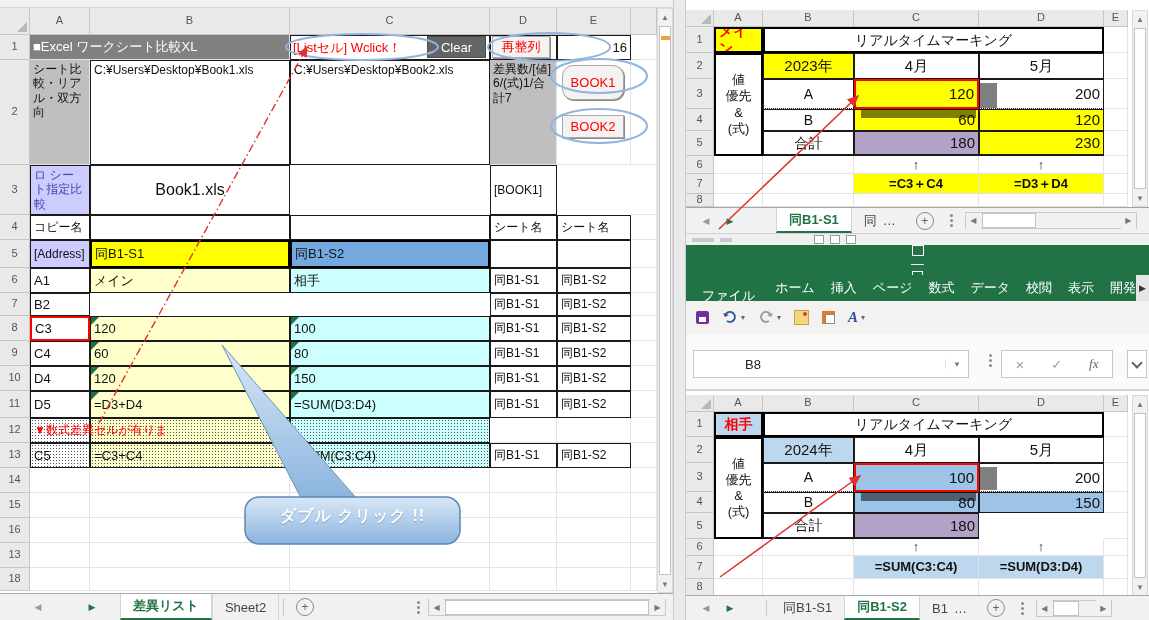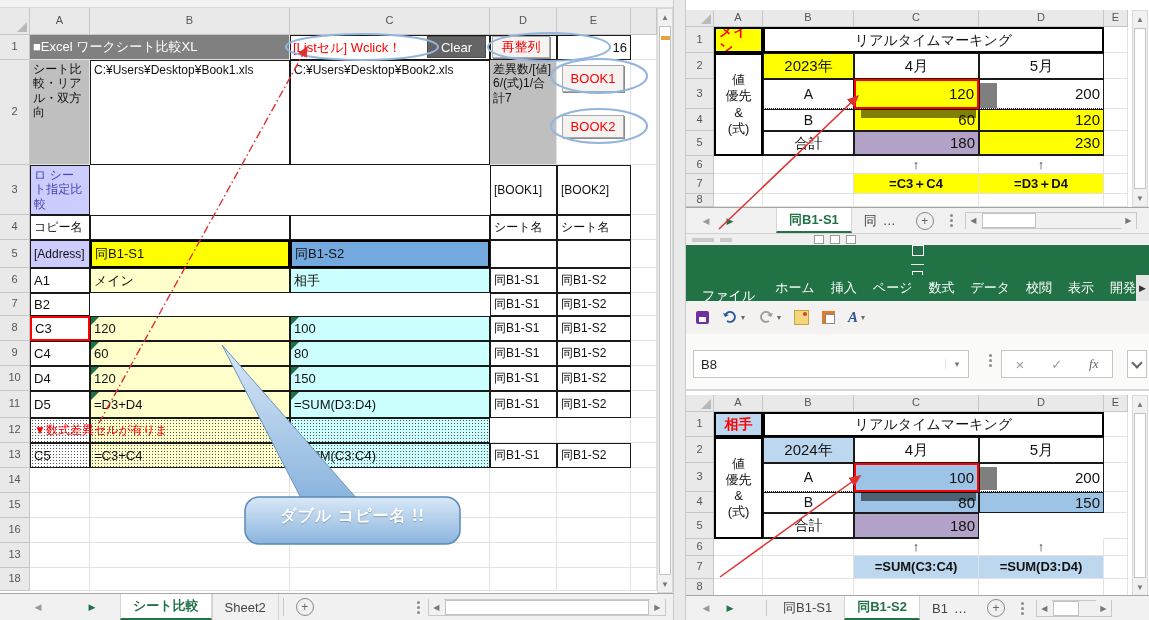--- a/index.html
+++ b/index.html
@@ -85,21 +85,21 @@
   .qico{display:flex;align-items:center;gap:3px;}
   .dd{font-size:8px;color:#666;}
   .floppy{width:13px;height:13px;background:#7030A0;border-radius:2px;position:relative;}
   .floppy::after{content:"";position:absolute;left:3px;bottom:2px;width:7px;height:5px;background:#fff;}
   .pic{width:13px;height:13px;background:#F4D77D;border:1px solid #C9A33C;position:relative;}
   .pic::after{content:"";position:absolute;right:1px;top:1px;width:4px;height:4px;border-radius:50%;background:#D04040;}
   .winico{width:13px;height:13px;background:#E07B28;position:relative;}
   .winico::after{content:"";position:absolute;left:3px;top:3px;width:8px;height:8px;background:#fff;border:1px solid #888;}
   .aico{font-family:"Liberation Serif","DejaVu Serif",serif;font-style:italic;font-weight:bold;color:#2B579A;font-size:15px;}
   #br-fxrow{position:absolute;left:0;top:89px;width:463px;height:56px;background:#FAFAF9;border-bottom:1px solid #D5D5D5;box-sizing:border-box;}
-  #namebox{position:absolute;left:7px;top:16px;width:276px;height:28px;background:#fff;border:1px solid #C6C6C6;box-sizing:border-box;display:flex;align-items:center;font-size:13px;color:#222;}
+  #namebox{position:absolute;left:7px;top:16px;width:276px;height:28px;background:#fff;border:1px solid #C6C6C6;box-sizing:border-box;display:flex;align-items:center;font-size:13px;color:#222;padding-left:44px;}
   #namebox .nbtext{flex:1;padding-left:7px;}
   #namebox .nbdd{width:22px;text-align:center;color:#777;font-size:9px;border-left:1px solid #E0E0E0;}
   #fxgroup{position:absolute;left:315px;top:16px;width:112px;height:28px;background:#fff;border:1px solid #C6C6C6;box-sizing:border-box;display:flex;align-items:center;justify-content:space-around;color:#9a9a9a;font-size:13px;}
   .fxi{font-family:"Liberation Serif","DejaVu Serif",serif;font-style:italic;color:#666;}
   #fbexpand{position:absolute;left:441px;top:16px;width:20px;height:28px;background:#fff;border:1px solid #C6C6C6;box-sizing:border-box;display:flex;align-items:center;justify-content:center;}
   .chev{width:6px;height:6px;border-right:2px solid #666;border-bottom:2px solid #666;transform:rotate(45deg);margin-top:-3px;}
   .nbdots{position:absolute;left:295px;top:20px;}
   #br-sheetwrap{position:absolute;left:0;top:145px;width:463px;height:205px;background:#fff;border-top:1px solid #D5D5D5;box-sizing:border-box;}
   #br-sheet{left:0;top:4px;}
   #tr-status{position:absolute;left:0;top:233px;width:463px;height:12px;background:#EFEFEF;border-top:1px solid #D2D2D2;box-sizing:border-box;display:flex;align-items:center;gap:6px;padding-left:6px;}
@@ -129,22 +129,22 @@
         <div class="cell " style="grid-area: 2 / 7 / span 1 / span 1;"></div>
         <div class="hcell" style="grid-area: 3 / 1 / span 1 / span 1;">2</div>
         <div class="cell f-gm fs12 wrap" style="grid-area: 3 / 2 / span 1 / span 1;">シート比較・リアル・双方向</div>
         <div class="cell fs12 wrap bk" style="grid-area: 3 / 3 / span 1 / span 1;">C:¥Users¥Desktop¥Book1.xls</div>
         <div class="cell fs12 wrap bk" style="grid-area: 3 / 4 / span 1 / span 1;">C:¥Users¥Desktop¥Book2.xls</div>
         <div class="cell f-gm fs12 wrap" style="grid-area: 3 / 5 / span 1 / span 1;">差異数/[値]6/(式)1/合計7</div>
         <div class="cell " style="grid-area: 3 / 6 / span 1 / span 1;"></div>
         <div class="cell " style="grid-area: 3 / 7 / span 1 / span 1;"></div>
         <div class="hcell" style="grid-area: 4 / 1 / span 1 / span 1;">3</div>
         <div class="cell f-lav blue fs12 wrap bk" style="grid-area: 4 / 2 / span 1 / span 1;">ロ シート指定比較</div>
+        <div class="cell center fs16 bk" style="grid-area: 4 / 3 / span 1 / span 1;">Book1.xls</div>
         <div class="cell fs12 bk" style="grid-area: 4 / 5 / span 1 / span 1;">[BOOK1]</div>
-        <div class="cell fs12 bk" style="grid-area: 4 / 6 / span 1 / span 1;">[BOOK2]</div>
         <div class="cell " style="grid-area: 4 / 7 / span 1 / span 1;"></div>
         <div class="hcell" style="grid-area: 5 / 1 / span 1 / span 1;">4</div>
         <div class="cell fs12 bk" style="grid-area: 5 / 2 / span 1 / span 1;">コピー名</div>
         <div class="cell bk" style="grid-area: 5 / 3 / span 1 / span 1;"></div>
         <div class="cell bk" style="grid-area: 5 / 4 / span 1 / span 1;"></div>
         <div class="cell fs12 bk" style="grid-area: 5 / 5 / span 1 / span 1;">シート名</div>
         <div class="cell fs12 bk" style="grid-area: 5 / 6 / span 1 / span 1;">シート名</div>
         <div class="cell " style="grid-area: 5 / 7 / span 1 / span 1;"></div>
         <div class="hcell" style="grid-area: 6 / 1 / span 1 / span 1;">5</div>
         <div class="cell f-lav fs12 bk" style="grid-area: 6 / 2 / span 1 / span 1;">[Address]</div>
@@ -240,54 +240,54 @@
         <div class="cell " style="grid-area: 19 / 3 / span 1 / span 1;"></div>
         <div class="cell " style="grid-area: 19 / 4 / span 1 / span 1;"></div>
         <div class="cell " style="grid-area: 19 / 5 / span 1 / span 1;"></div>
         <div class="cell " style="grid-area: 19 / 6 / span 1 / span 1;"></div>
         <div class="cell " style="grid-area: 19 / 7 / span 1 / span 1;"></div>
       </div>
 
     <div class="wlbl" style="left:293px;top:39px;">[Listセル] Wclick！</div>
     <div class="xbtn dark" style="left:427px;top:36px;width:59px;height:22px;">Clear</div>
     <div class="xbtn" style="left:492px;top:36px;width:58px;height:22px;">再整列</div>
-    <div class="xbtn" style="left:562px;top:65px;width:62px;height:27px;">BOOK1</div>
+    <div class="xbtn" style="left:562px;top:65px;width:62px;height:35px;border-radius:11px;">BOOK1</div>
     <div class="xbtn" style="left:562px;top:115px;width:62px;height:23px;">BOOK2</div>
 
     <svg class="overlay" width="673" height="620">
       <defs>
         <marker id="mL" markerWidth="9" markerHeight="9" refX="7" refY="3.5" orient="auto">
           <path d="M0,0 L8,3.5 L0,7 Z" fill="#E03030"></path>
         </marker>
         <linearGradient id="gB" x1="0" y1="0" x2="0" y2="1">
           <stop offset="0" stop-color="#D9E8F7"></stop>
             <stop offset="1" stop-color="#8AB4DE"></stop>
         </linearGradient>
       </defs>
       <ellipse cx="362" cy="47" rx="76" ry="13" fill="none" stroke="#93B5DE" stroke-width="2"></ellipse>
       <ellipse cx="549" cy="47" rx="61" ry="14" fill="none" stroke="#93B5DE" stroke-width="2"></ellipse>
       <ellipse cx="599" cy="76" rx="48" ry="17" fill="none" stroke="#93B5DE" stroke-width="2"></ellipse>
       <ellipse cx="599" cy="126" rx="48" ry="17" fill="none" stroke="#93B5DE" stroke-width="2"></ellipse>
       <line x1="99" y1="423" x2="307" y2="47" stroke="#E03030" stroke-width="1.4" stroke-dasharray="8 3 1.5 3" marker-end="url(#mL)"></line>
       <polygon points="222,345 302,500 358,500" fill="url(#gB)" stroke="#6A93BD" stroke-width="1"></polygon>
       <rect x="245" y="497" width="215" height="47" rx="14" fill="url(#gB)" stroke="#5B88B5" stroke-width="1.5"></rect>
     </svg>
-    <div id="callout-text">ダブル コピー名 !!</div>
+    <div id="callout-text">ダブル クリック !!</div>
 
     <div class="vscroll" style="left:657px;top:8px;width:16px;height:585px;">
       <div class="sbtn">▲</div>
       <div class="htick"></div>
       <div class="sthumb"></div>
       <div class="sbtn">▼</div>
     </div>
 
     <div class="tabbar" style="left:0;top:593px;width:673px;height:27px;">
       <span class="nav" style="margin-left:26px;">◀</span>
       <span class="nav en" style="margin-left:30px;margin-right:16px;">▶</span>
-      <div class="stab active">シート比較</div>
+      <div class="stab active">差異リスト</div>
       <div class="stab">Sheet2</div>
       <span class="tdiv"></span>
       <span class="addtab">+</span>
       <span class="dots3" style="margin-left:95px;">
           <i></i>
           <i></i>
           <i></i>
         </span>
       <div class="hscroll" style="width:238px;align-self:center;">
         <span class="sbtn">◀</span>

